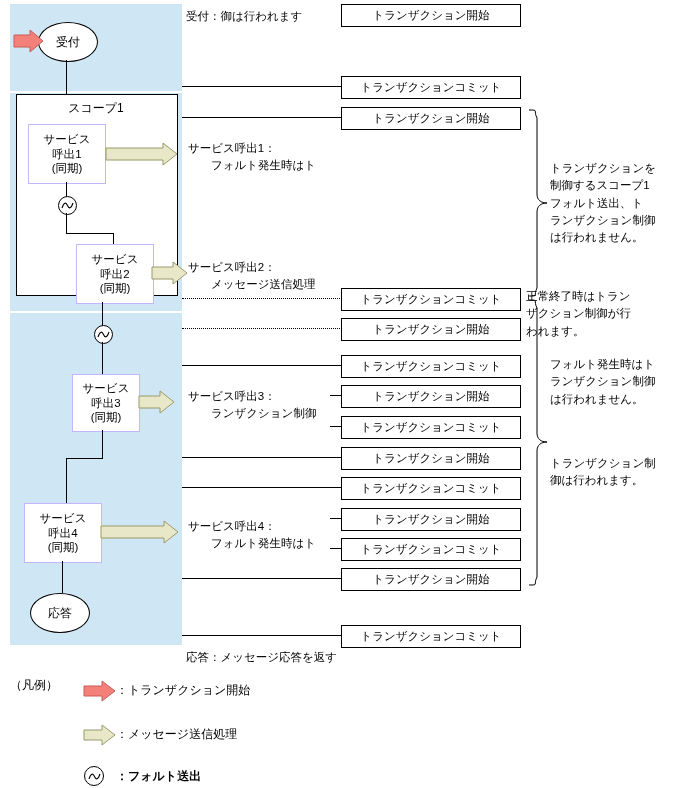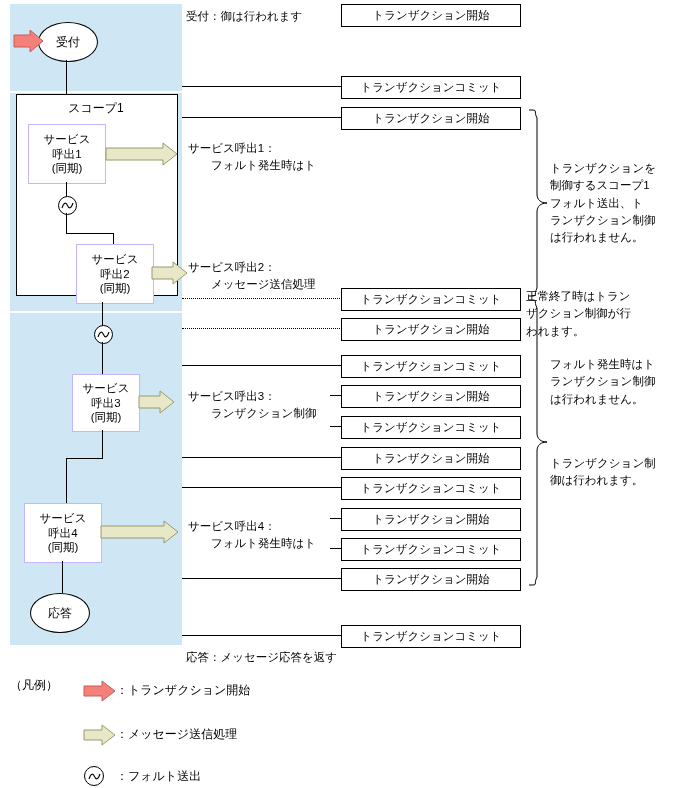--- a/index.html
+++ b/index.html
@@ -221,13 +221,13 @@
     <polygon points="0,5 18,5 18,0 31,10 18,20 18,15 0,15" fill="#e8e8c8" stroke="#9a9a6a" stroke-width="1"></polygon>
   </svg>
 </div>
 <div class="legend-text" style="left:116px;top:726px;">：メッセージ送信処理</div>
 
 <div class="fault" style="left:84px;top:766px;width:18px;height:18px;">
   <svg width="13" height="13" viewBox="0 0 13 13">
       <path d="M1 9 C3 3, 5 3, 6.5 6.5 C8 10, 10 10, 12 4" stroke="#000" fill="none" stroke-width="1.1"></path>
     </svg>
 </div>
-<div class="legend-text" style="left:116px;top:768px;">：フォルト送出</div>
+<div class="legend-text" style="left:116px;top:768px;font-weight:bold;">：フォルト送出</div>
 
 </body></html>

